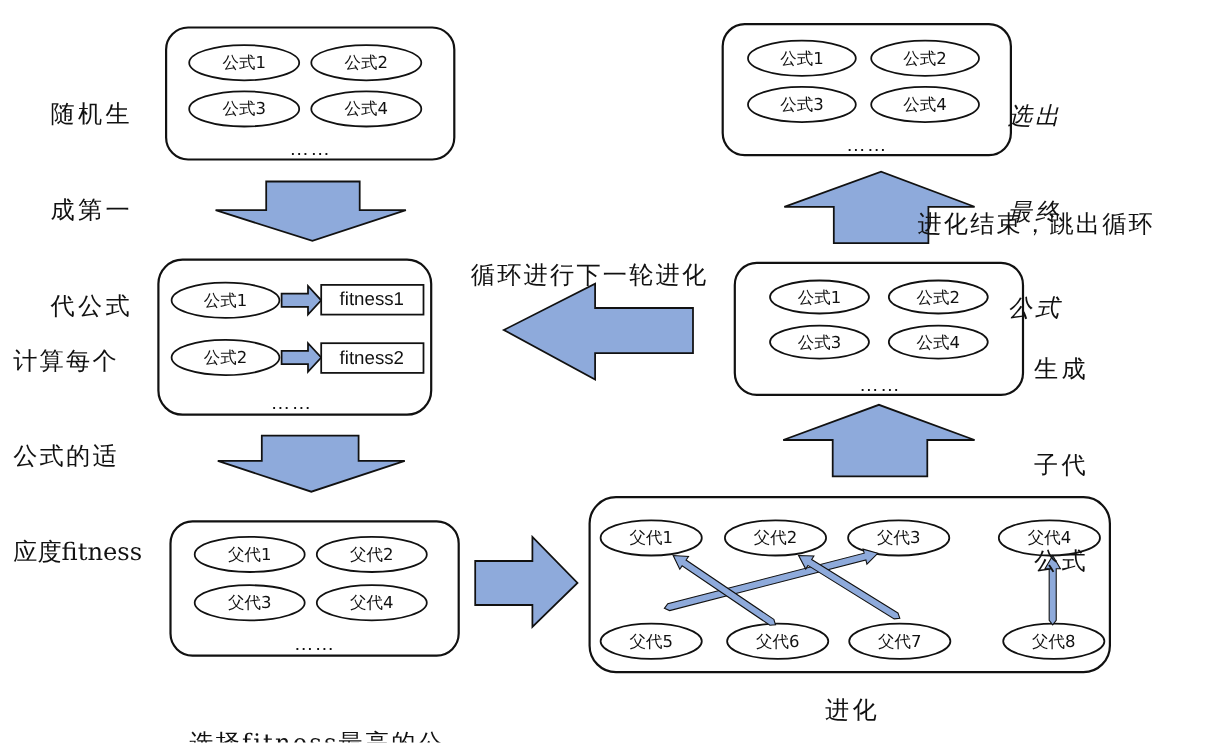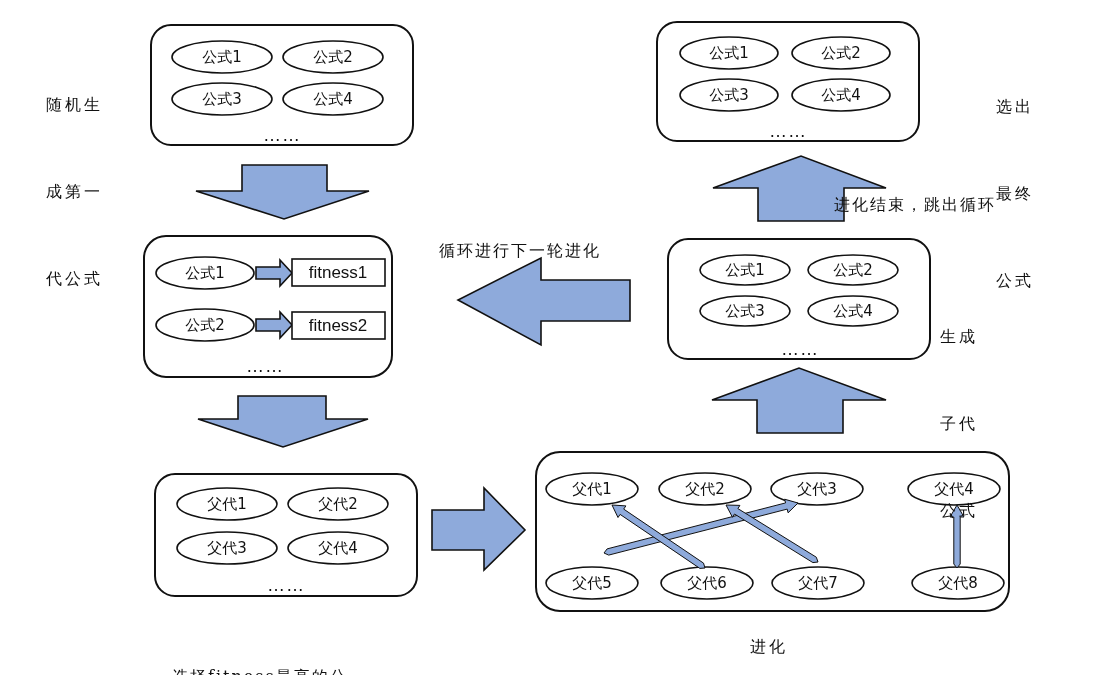--- a/index.html
+++ b/index.html
@@ -7,21 +7,21 @@
          font-family: "DejaVu Sans", "Liberation Sans", sans-serif; color: #111; }
   svg { position: absolute; left: 0; top: 0; }
   .box { fill: #ffffff; stroke: #111; stroke-width: 2; }
   .oval { fill: #ffffff; stroke: #111; stroke-width: 1.6; }
   .rect { fill: #ffffff; stroke: #111; stroke-width: 1.6; }
   .arrow { fill: #8eaadb; stroke: #111; stroke-width: 1.6; stroke-linejoin: miter; }
   .thin-arrow { fill: #8eaadb; stroke: #111; stroke-width: 1; }
   .otext { font-family: "DejaVu Sans", "Liberation Sans", sans-serif; font-size: 15px; fill: #111; text-anchor: middle; dominant-baseline: central; }
   .ftext { font-family: "Liberation Sans", sans-serif; font-size: 17px; fill: #111; text-anchor: middle; dominant-baseline: central; }
   .dots { font-family: "Liberation Sans", sans-serif; font-size: 18px; fill: #111; text-anchor: middle; letter-spacing: 1px; }
-  .label { position: absolute; font-family: "DejaVu Serif", "Liberation Serif", serif; font-size: 16px; line-height: 29px; color: #111; white-space: pre; letter-spacing: 3px; }
+  .label { position: absolute; font-family: "DejaVu Serif", "Liberation Serif", serif; font-size: 22px; line-height: 29px; color: #111; white-space: pre; letter-spacing: 3px; }
 </style>
 </head>
 <body>
 
 <svg width="1098" height="675" viewBox="0 0 1098 675">
 
   <g>
     <rect class="box" x="151" y="25" width="262" height="120" rx="20"></rect>
     <ellipse class="oval" cx="222" cy="57" rx="50" ry="16"></ellipse>
     <text class="otext" x="222" y="57">公式1</text>
@@ -130,35 +130,38 @@
   </g>
 </svg>
 
 <div class="label" style="left:46px; top:32px;">
   <div>随机生</div>
   <div>成第一</div>
   <div>代公式</div>
 </div>
 
 <div class="label" style="left:12px; top:256px; letter-spacing:2px;">
+  <div>计算每个</div>
+  <div>公式的适</div>
+  <div style="letter-spacing:0;">应度fitness</div>
 </div>
 
 <div class="label" style="left:172px; top:604px; letter-spacing:2px;">
   <div>选择fitness最高的公</div>
   
 </div>
 
 <div class="label" style="left:750px; top:632px;">进化</div>
 
 <div class="label" style="left:940px; top:264px;">
   <div>生成</div>
   <div>子代</div>
   <div>公式</div>
 </div>
 
-<div class="label" style="left:996px; top:34px;">
+<div class="label" style="left:916px; top:34px;font-style:italic;">
   <div>选出</div>
   <div>最终</div>
   <div>公式</div>
 </div>
 
-<div class="label" style="left:439px; top:236px; letter-spacing:2px;text-align:center;">循环进行下一轮进化</div>
+<div class="label" style="left:428px; top:236px; letter-spacing:2px;text-align:center;">循环进行下一轮进化</div>
 <div class="label" style="left:834px; top:190px; letter-spacing:2px;">进化结束，跳出循环</div>
 
 </body></html>

